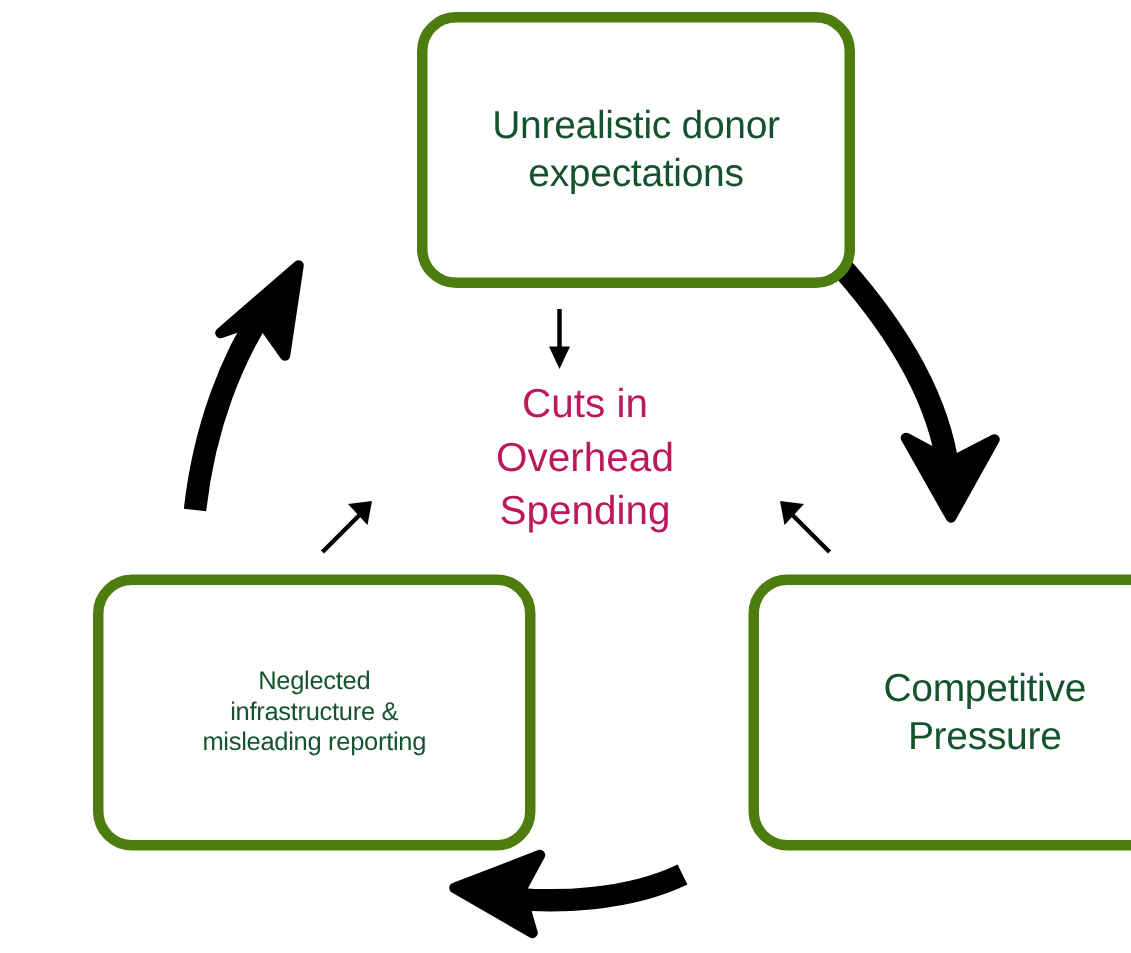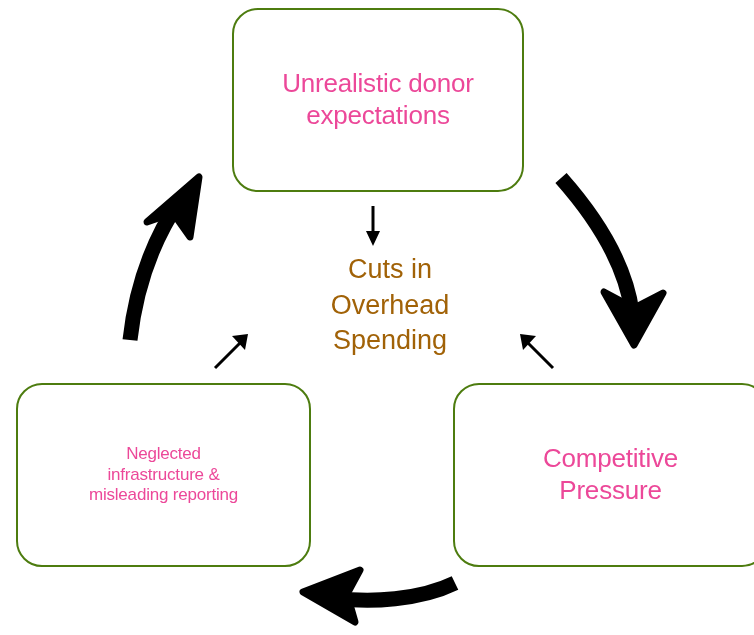--- a/index.html
+++ b/index.html
@@ -24,31 +24,32 @@
     position: absolute;
     left: 0;
     top: 0;
     width: 754px;
     height: 635px;
   }
   .node-box {
     position: absolute;
     box-sizing: border-box;
     background: #ffffff;
-    border: 2px solid #4d7c0f;
+    border: 7px solid #4d7c0f;
     border-radius: 26px;
     display: flex;
     align-items: center;
     justify-content: center;
     text-align: center;
     line-height: 1.22;
     font-size: 26px;
     font-weight: 400;
     letter-spacing: -0.2px;
-    color: #ec4899;
+    color: #14532d;
+    margin-left: 46px;
   }
   .node-label {
     display: block;
     padding: 0 10px;
     white-space: pre-line;
   }
   #node-top {
     left: 232px;
     top: 8px;
     width: 292px;
@@ -68,21 +69,21 @@
     height: 184px;
   }
   #center-text {
     position: absolute;
     left: 295px;
     top: 252px;
     width: 190px;
     text-align: center;
     font-size: 27px;
     line-height: 1.32;
-    color: #a16207;
+    color: #be185d;
     white-space: pre-line;
   }
 </style>
 </head>
 <body>
 
 <div id="diagram-root">
 
   <svg id="diagram-svg" viewBox="0 0 754 635">
 

